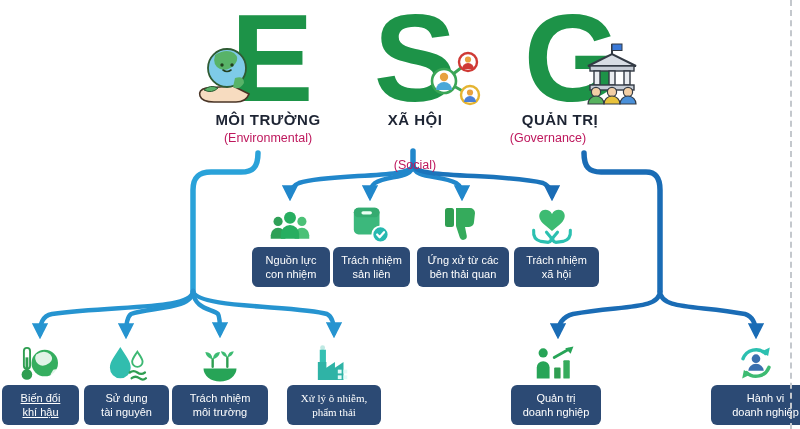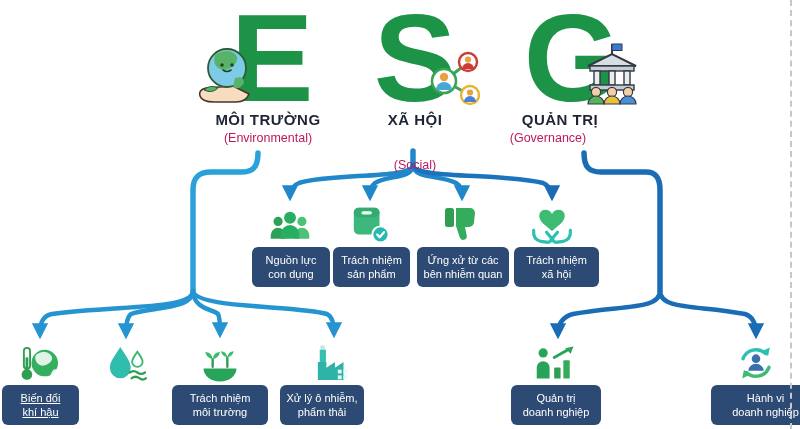--- a/index.html
+++ b/index.html
@@ -153,29 +153,29 @@
   <div class="icon" style="left:530px;top:204px;width:44px;height:40px;">
     <svg width="44" height="40" viewBox="0 0 48 42">
       <path d="M24 10 c2.5 -5 9.5 -6 12.5 -2 c3 4 1 9.5 -4 13.5 l-8.5 7 l-8.5 -7 c-5 -4 -7 -9.5 -4 -13.5 c3 -4 10 -3 12.5 2 z" fill="#3dbb72"></path>
       <path d="M4 28 q-1 10 8 12 l8 1 q4 -1 3 -5 l-5 -6" fill="none" stroke="#2cc0b0" stroke-width="3.4" stroke-linecap="round" stroke-linejoin="round"></path>
       <path d="M44 28 q1 10 -8 12 l-8 1 q-4 -1 -3 -5 l5 -6" fill="none" stroke="#2cc0b0" stroke-width="3.4" stroke-linecap="round" stroke-linejoin="round"></path>
     </svg>
   </div>
 
   <div class="box" style="left:252px;top:247px;width:78px;">
     <span>Nguồn lực</span>
-    <span>con dụng</span>
+    <span>con nhiệm</span>
   </div>
   <div class="box" style="left:333px;top:247px;width:77px;">
     <span>Trách nhiệm</span>
-    <span>sản phẩm</span>
+    <span>sản liên</span>
   </div>
   <div class="box" style="left:417px;top:247px;width:92px;">
     <span>Ứng xử từ các</span>
-    <span>bên nhiễm quan</span>
+    <span>bên thải quan</span>
   </div>
   <div class="box" style="left:514px;top:247px;width:85px;">
     <span>Trách nhiệm</span>
     <span>xã hội</span>
   </div>
 
   <div class="icon" style="left:18px;top:346px;width:44px;height:36px;">
     <svg width="44" height="36" viewBox="0 0 44 38">
       <circle cx="27" cy="18" r="14" fill="#35ae5f"></circle>
       <path d="M18 9 q9 -6 15 0 q4 5 -1 9 q-7 5 -12 1 q-5 -5 -2 -10z" fill="#ffffff" opacity="0.85"></path>
@@ -212,25 +212,29 @@
       <rect x="32" y="27" width="4" height="4" fill="#e3faf7"></rect>
       <rect x="26" y="33" width="4" height="4" fill="#e3faf7"></rect>
       <rect x="32" y="33" width="4" height="4" fill="#e3faf7"></rect>
     </svg>
   </div>
 
   <div class="box" style="left:2px;top:385px;width:77px;text-decoration:underline;">
     <span>Biến đổi</span>
     <span>khí hậu</span>
   </div>
+  <div class="box" style="left:84px;top:385px;width:85px;">
+    <span>Sử dụng</span>
+    <span>tài nguyên</span>
+  </div>
   <div class="box" style="left:172px;top:385px;width:96px;">
     <span>Trách nhiệm</span>
     <span>môi trường</span>
   </div>
-  <div class="box" style="left:280px;top:385px;width:84px;">
+  <div class="box" style="left:287px;top:385px;width:94px;font-family:Liberation Serif, serif;">
     <span>Xử lý ô nhiễm,</span>
     <span>phẩm thải</span>
   </div>
 
   <div class="icon" style="left:534px;top:344px;width:44px;height:38px;">
     <svg width="44" height="38" viewBox="0 0 48 38">
       <circle cx="10" cy="8" r="5" fill="#27a457"></circle>
       <path d="M3 36 v-12 a7 7 0 0 1 14 0 v12 z" fill="#27a457"></path>
       <rect x="22" y="24" width="7" height="12" rx="1" fill="#2f9e51"></rect>
       <rect x="32" y="16" width="7" height="20" rx="1" fill="#35ab5c"></rect>

